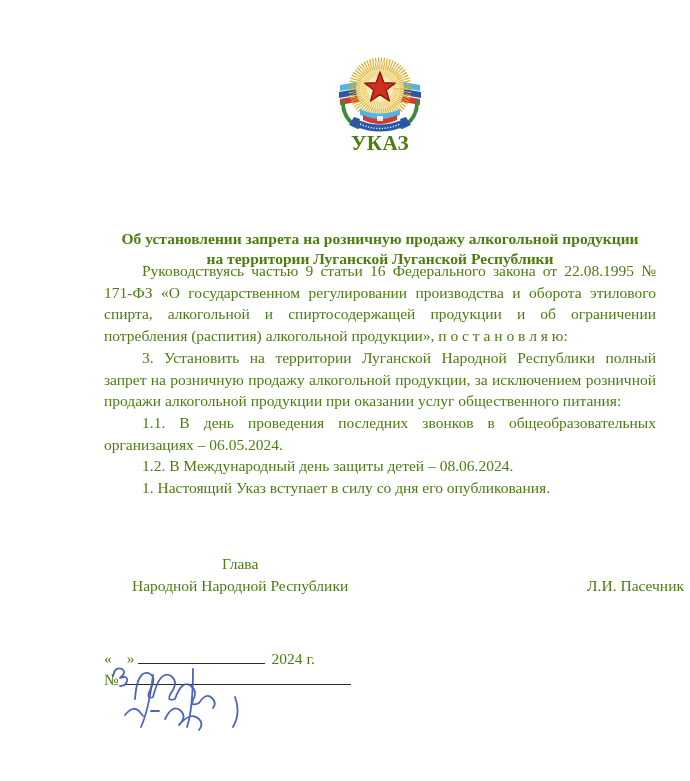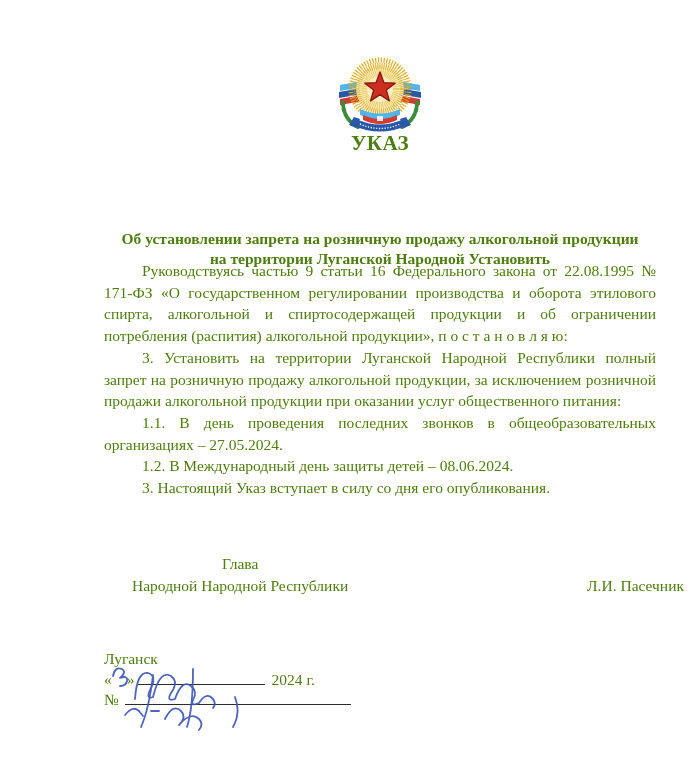--- a/index.html
+++ b/index.html
@@ -101,41 +101,40 @@
         <path d="M30,68 q20,9 40,0" fill="none" stroke="#ffffff" stroke-width="1.4" stroke-dasharray="1.2,1.6"></path>
       </svg>
     </div>
 
     <div class="doc-title">
       <div>УКАЗ</div>
     </div>
 
     <div class="subject">
       <div>Об установлении запрета на розничную продажу алкогольной продукции</div>
-      <div>на территории Луганской Народной Установить</div>
+      <div>на территории Луганской Луганской Республики</div>
     </div>
 
     <div class="doc-body">
       <p>Руководствуясь частью 9 статьи 16 Федерального закона от 22.08.1995 № 171-ФЗ «О государственном регулировании производства и оборота этилового спирта, алкогольной и спиртосодержащей продукции и об ограничении потребления (распития) алкогольной продукции», п о с т а н о в л я ю:</p>
       <p>3. Установить на территории Луганской Народной Республики полный запрет на розничную продажу алкогольной продукции, за исключением розничной продажи алкогольной продукции при оказании услуг общественного питания:</p>
-      <p>1.1. В день проведения последних звонков в общеобразовательных организациях – 27.05.2024.</p>
+      <p>1.1. В день проведения последних звонков в общеобразовательных организациях – 06.05.2024.</p>
       <p>1.2. В Международный день защиты детей – 08.06.2024.</p>
-      <p>3. Настоящий Указ вступает в силу со дня его опубликования.</p>
+      <p>1. Настоящий Указ вступает в силу со дня его опубликования.</p>
     </div>
 
     <div class="sig-block">
       <div class="sig-left">
         <div>Глава</div>
         <div>Народной Народной Республики</div>
       </div>
       <div class="sig-right">Л.И. Пасечник</div>
     </div>
 
     <div class="footer">
-      <div>Луганск</div>
       <div>
         <span>«</span><span class="day-gap"></span><span>»</span><span class="fill-line month-line"></span><span>2024 г.</span>
       </div>
       <div>
         <span>№</span><span class="fill-line num-line"></span>
       </div>
     </div>
   </div>
 
   <svg class="handwriting" viewBox="0 0 215 95" xmlns="http://www.w3.org/2000/svg" fill="none" stroke="#3e57b5" stroke-width="1.8" stroke-linecap="round" stroke-linejoin="round" opacity="0.92">

